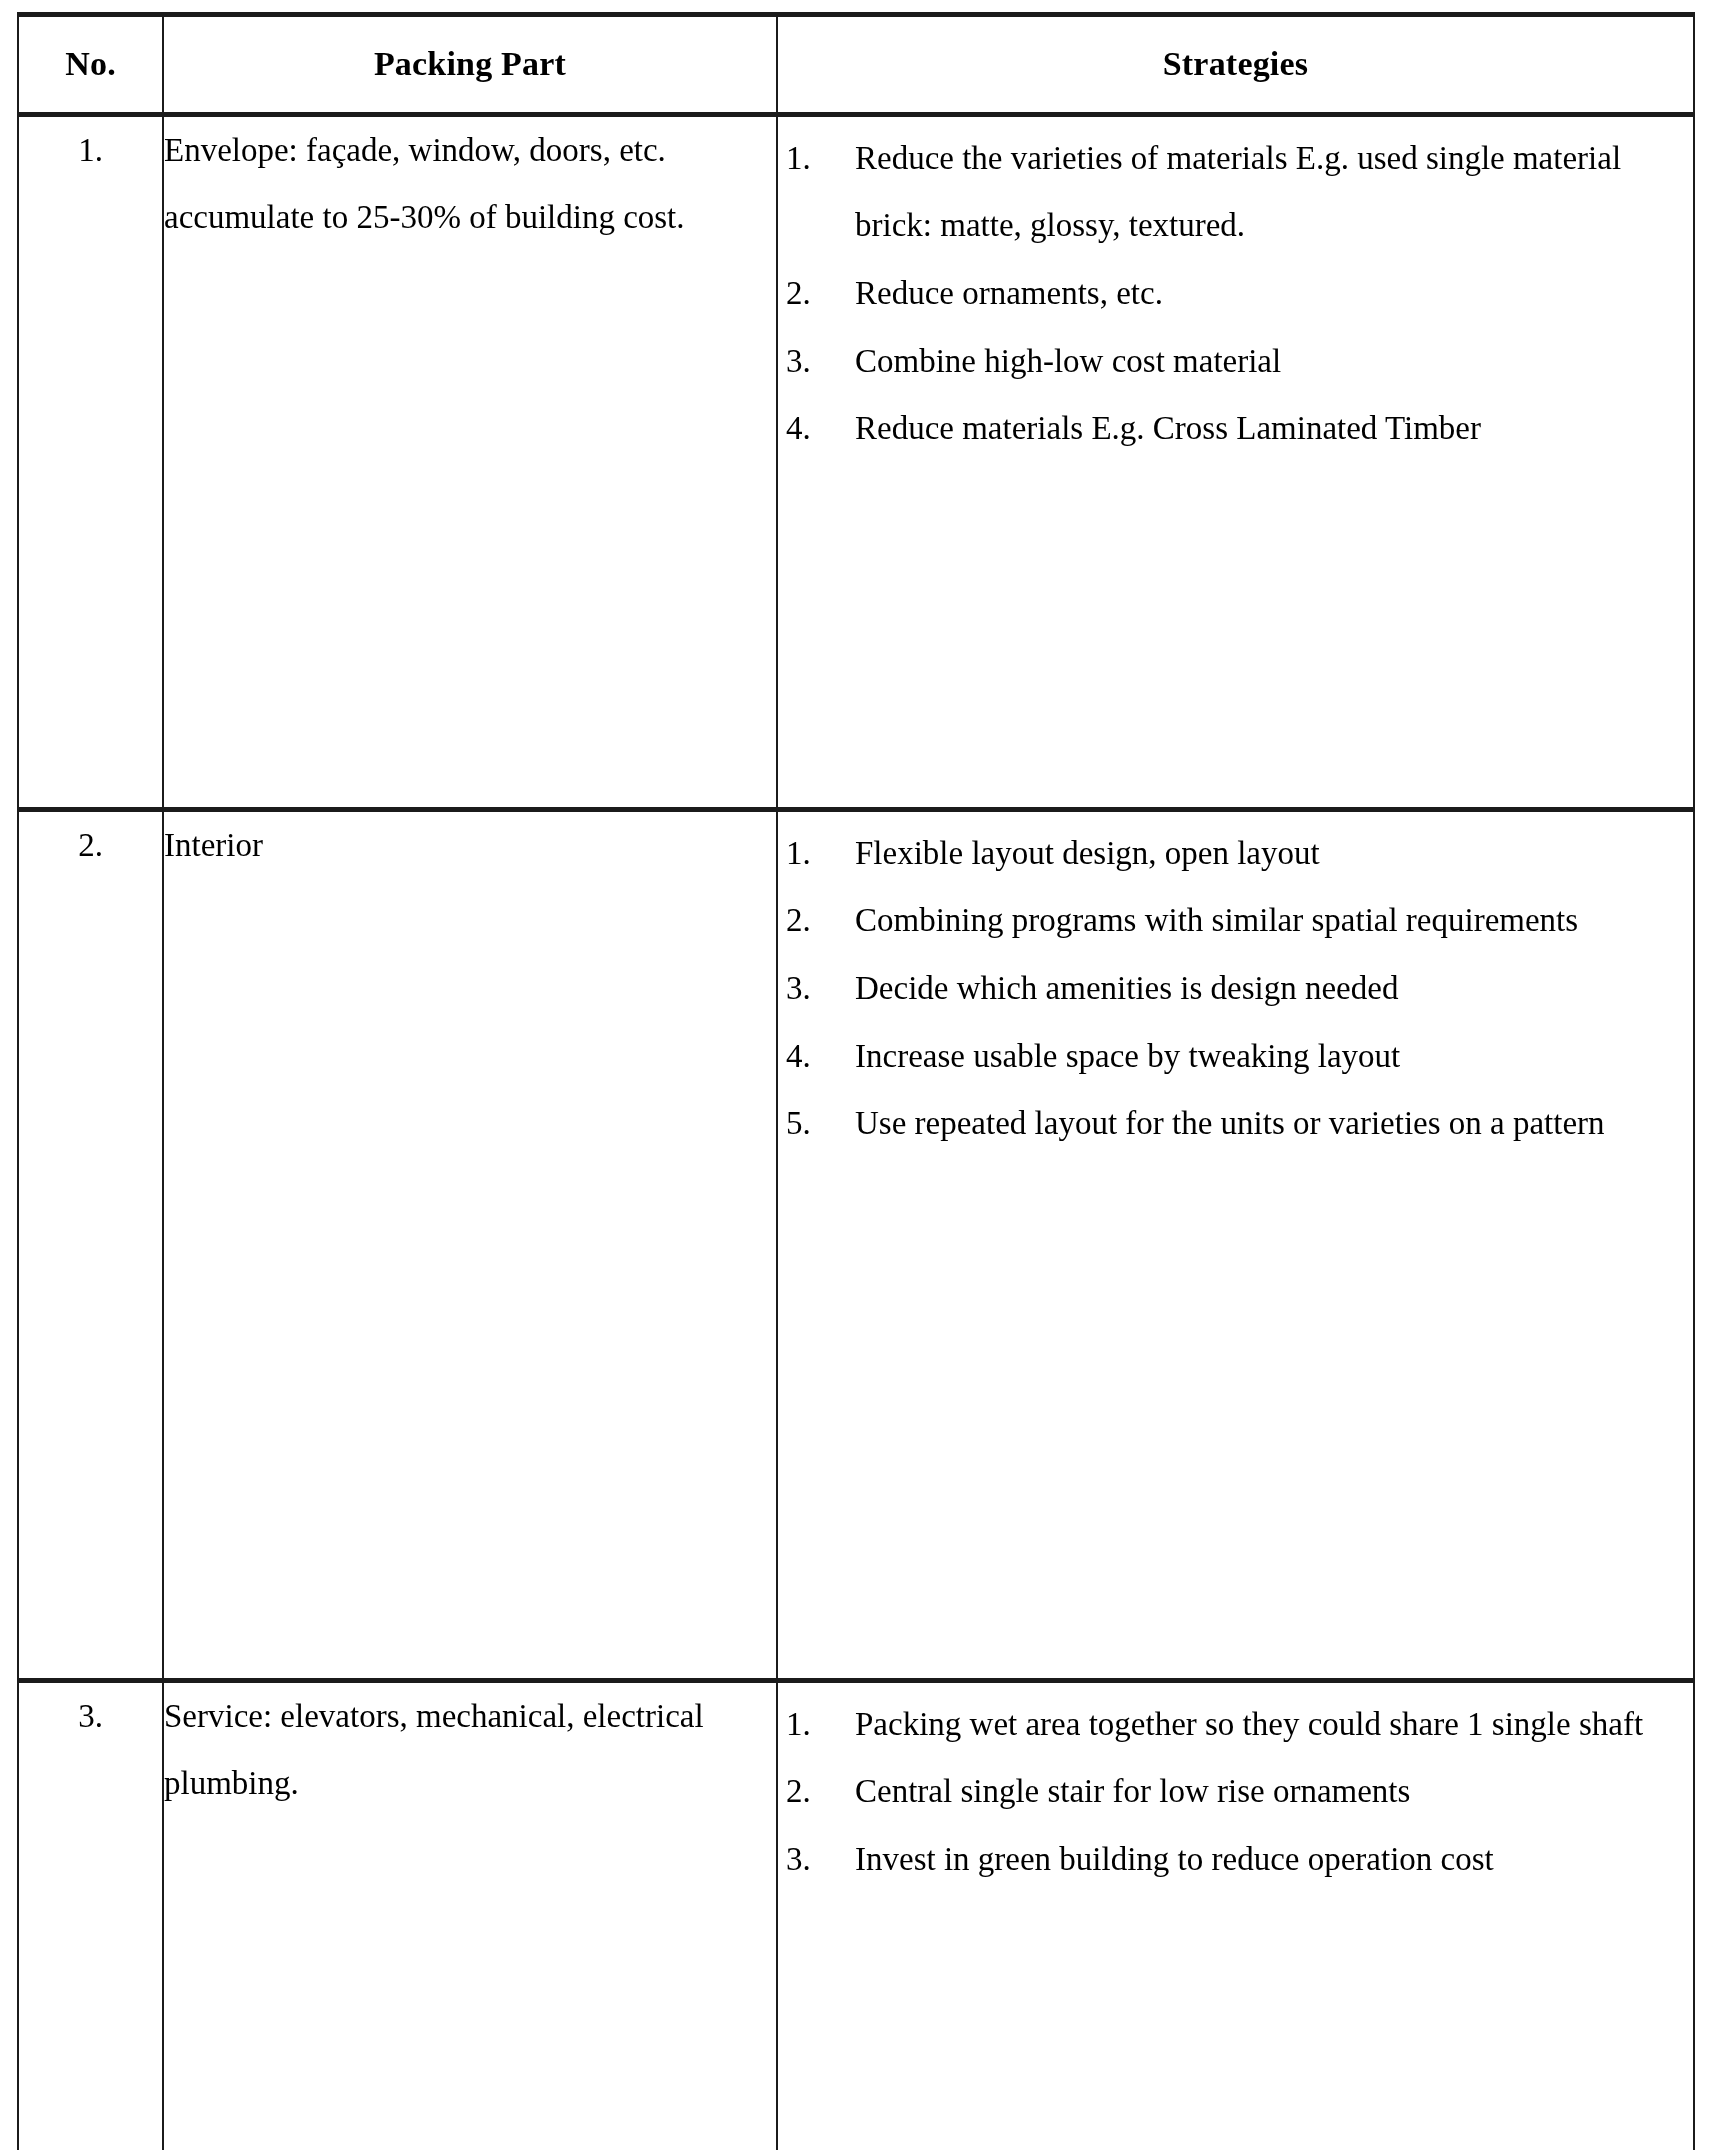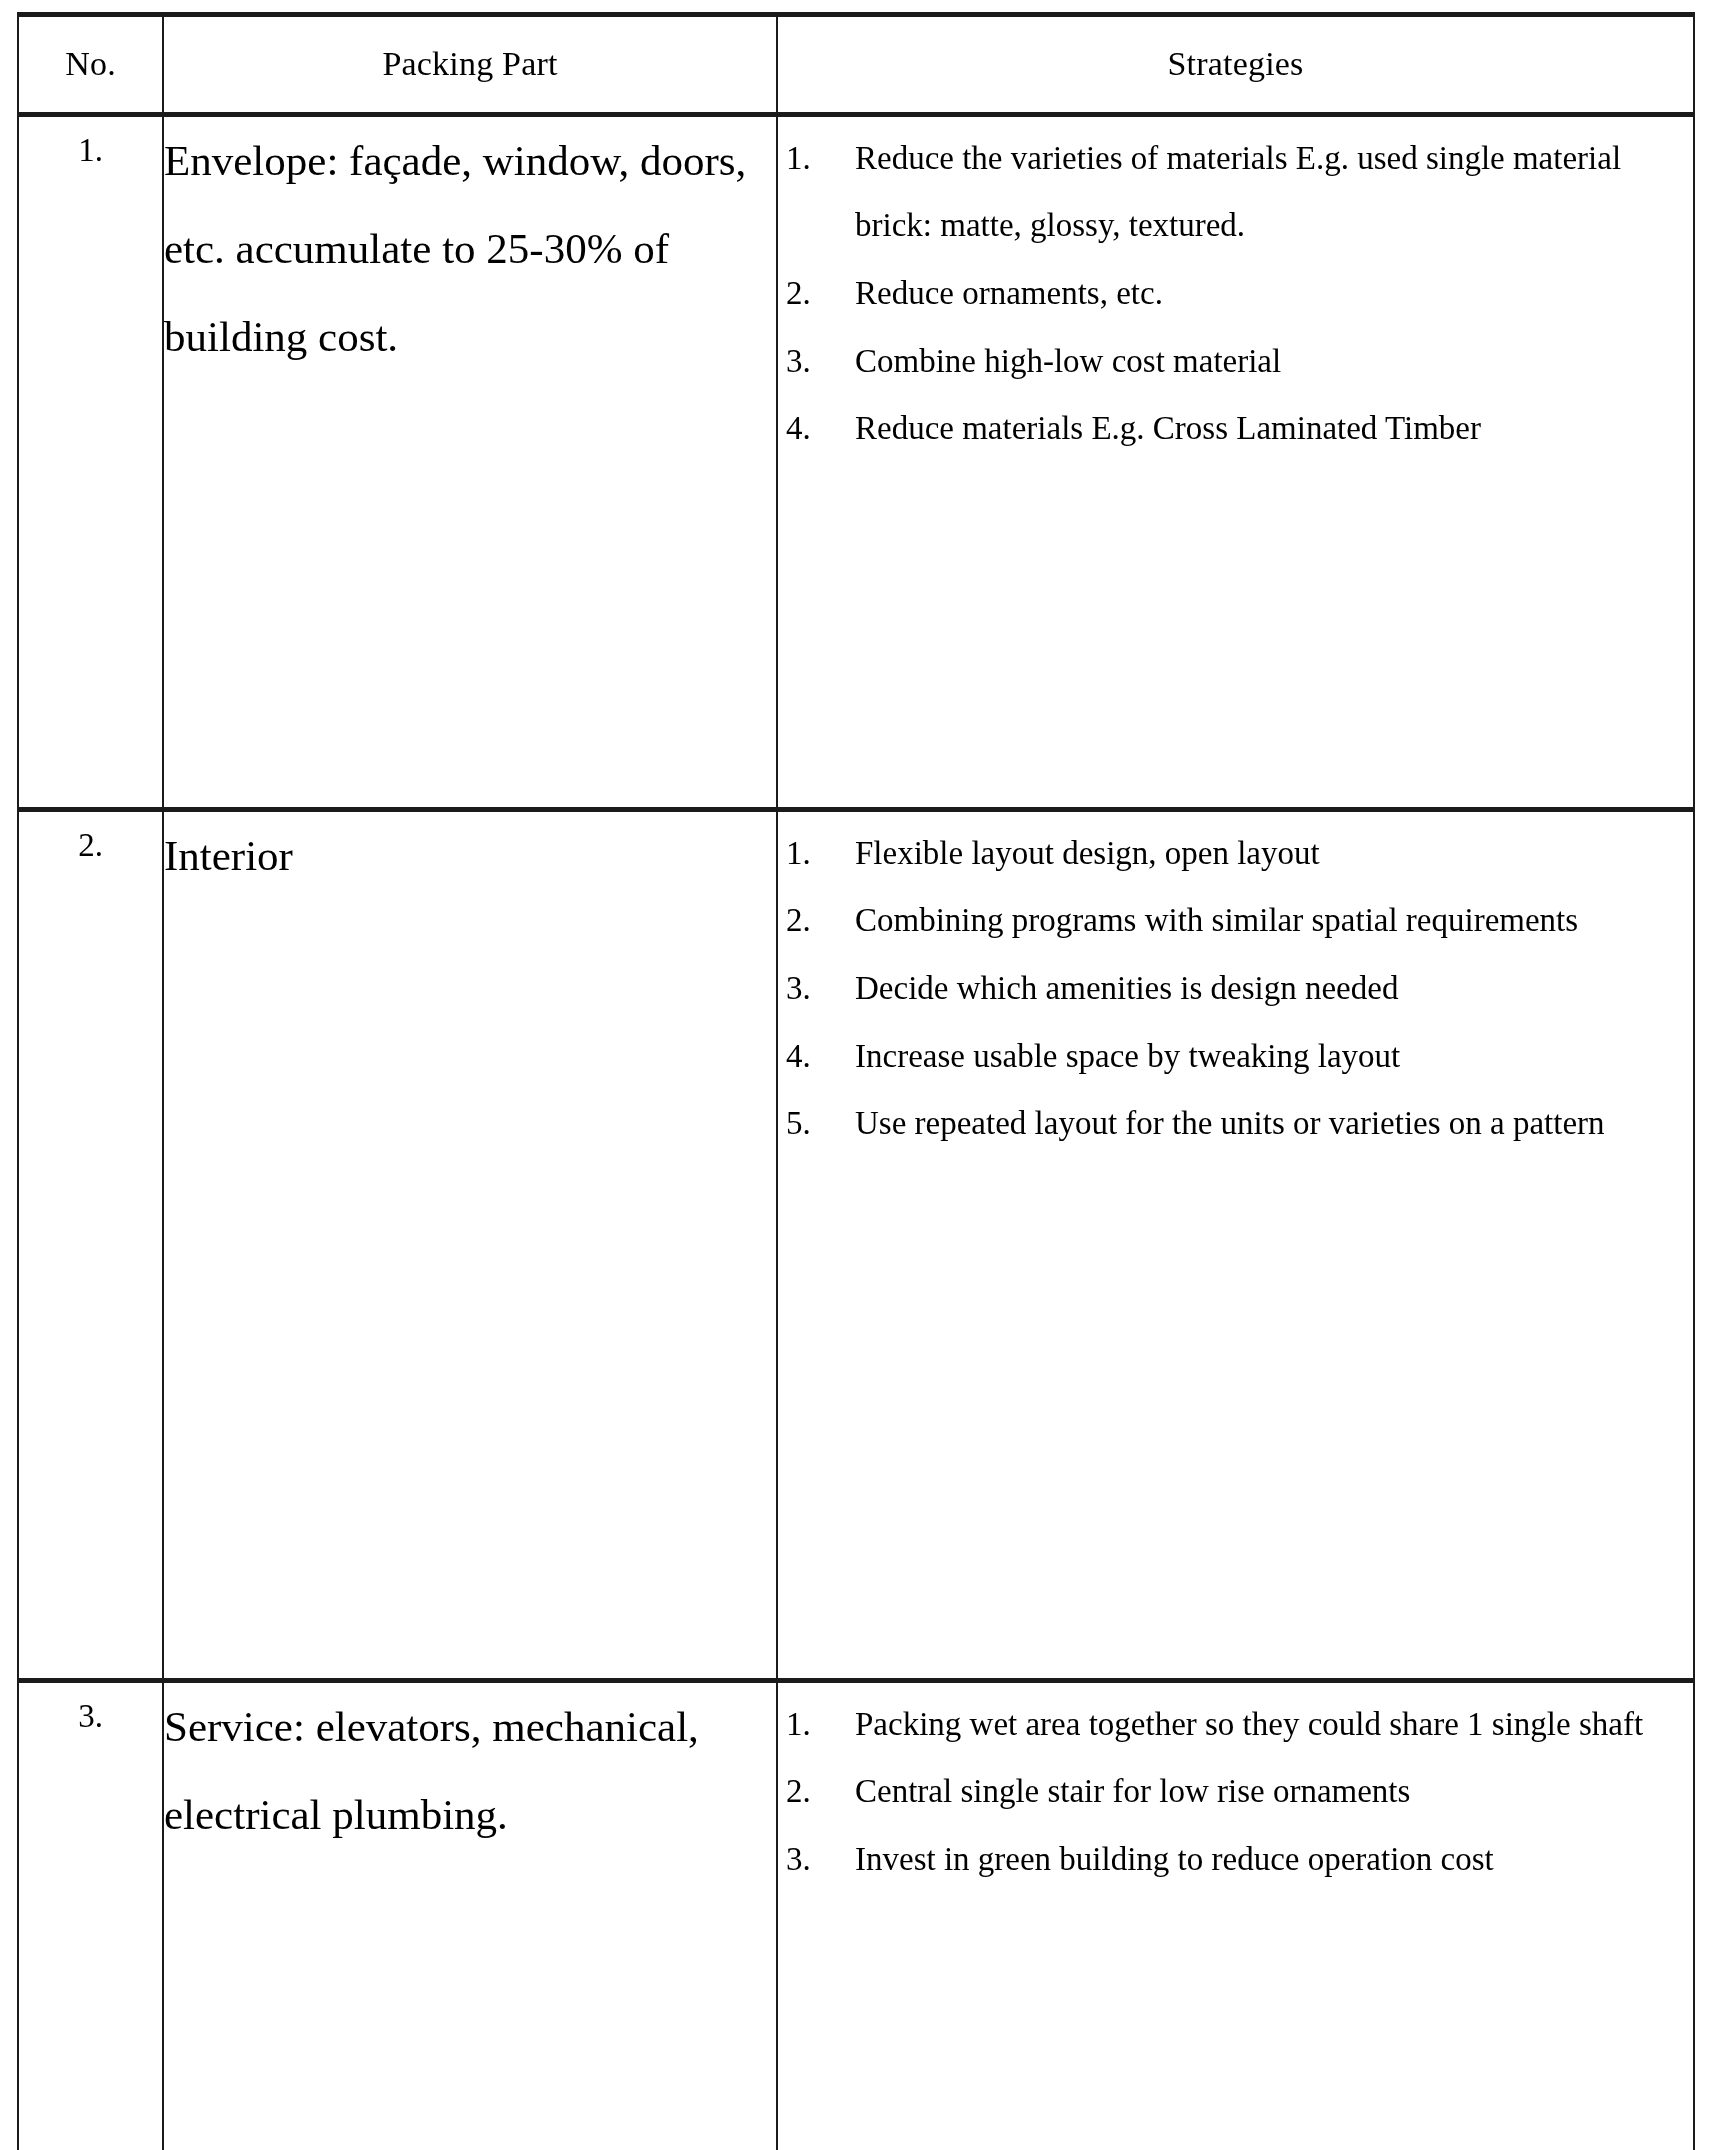--- a/index.html
+++ b/index.html
@@ -47,21 +47,21 @@
     background: #ffffff;
   }
 
   
   .hdr-row th {
     border-top: 5.2px solid #1b1b1b;
     border-bottom: 5.2px solid #1b1b1b;
     height: 95px;
     vertical-align: middle;
     text-align: center;
-    font-weight: normal;
+    font-weight: bold;
     font-size: 34px;
     letter-spacing: 0.2px;
   }
   .hdr-row th.th-no { text-align: center; }
 
   
   .body-row > td {
     border-bottom: 5.2px solid #1b1b1b;
   }
 
@@ -70,21 +70,21 @@
     text-align: center;
     padding-top: 31px;
     padding-bottom: 17px;
     font-size: 33px;
     line-height: 2.05;
   }
 
   
   .part-cell {
     padding: 31px 26px 17px 17px;
-    font-size: 43px;
+    font-size: 33px;
     line-height: 2.05;
     text-align: left;
   }
 
   
   .strat-cell {
     padding: 31px 17px 17px 20.6px;
     font-size: 33px;
     line-height: 2.05;
   }

